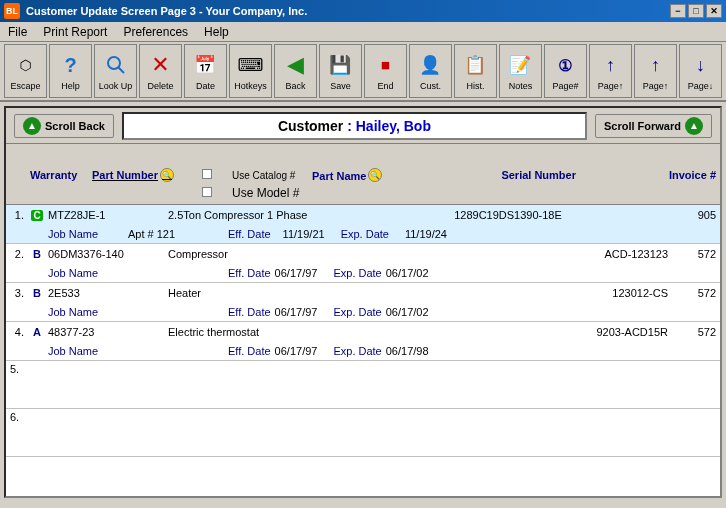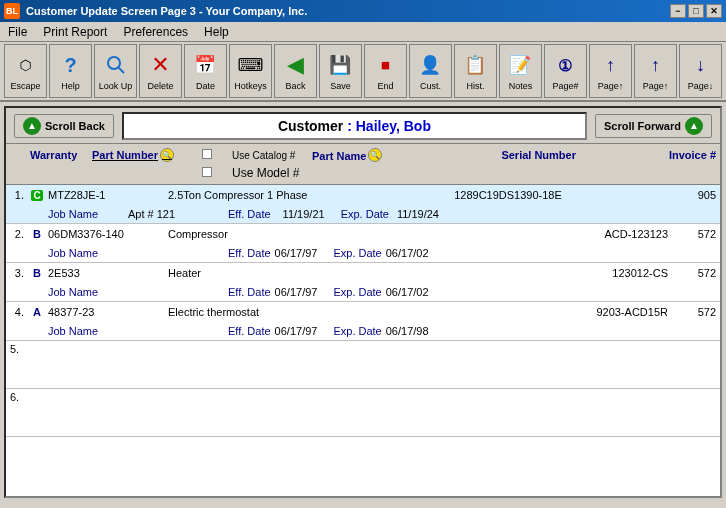--- a/index.html
+++ b/index.html
@@ -210,21 +210,21 @@
       padding: 2px 4px;
       font-size: 11px;
     }
     .empty-row .row-num { display: inline; }
 
     
     .icon-escape { font-size: 14px; }
     .icon-help { color: #1a6ec8; font-size: 16px; }
     .icon-delete { color: #cc0000; font-size: 16px; }
 
-    .col-headers-row1 { display: flex; align-items: center; height: 18px; }
+    .col-headers-row1 { display: flex; align-items: center; height: 18px; margin-top: 20px; }
     .col-headers-row2 { display: flex; align-items: center; height: 18px; }
   </style>
 </head>
 <body>
 
 <div class="title-bar">
   <div class="title-bar-icon">BL</div>
   <span class="title-bar-title">Customer Update Screen Page 3 - Your Company, Inc.</span>
   <div class="title-bar-buttons">
     <div class="title-btn">−</div>
@@ -384,21 +384,21 @@
         <span style="flex:1; text-align:center; padding-right:8px;">1289C19DS1390-18E</span>
         <span style="width:40px; text-align:right;">905</span>
       </div>
       <div class="sub-row">
         <span style="width:38px;"></span>
         <span style="width:80px; color:#000080;">Job Name</span>
         <span style="width:100px; color:#000;">Apt # 121</span>
         <span style="color:#000080;">Eff. Date</span>
         <span style="margin-left:12px; color:#000;">11/19/21</span>
         <span style="margin-left:16px; color:#000080;">Exp. Date</span>
-        <span style="margin-left:8px; color:#000;">11/19/24</span>
+        <span style="margin-left:16px; color:#000;">11/19/24</span>
       </div>
     </div>
 
     <div class="data-row-group" style="background:white;">
       <div class="main-row">
         <span class="row-num">2.</span>
         <span style="width:22px; text-align:center;">
           <span class="warranty-b">B</span>
         </span>
         <span class="col-partnumber">06DM3376-140</span>

